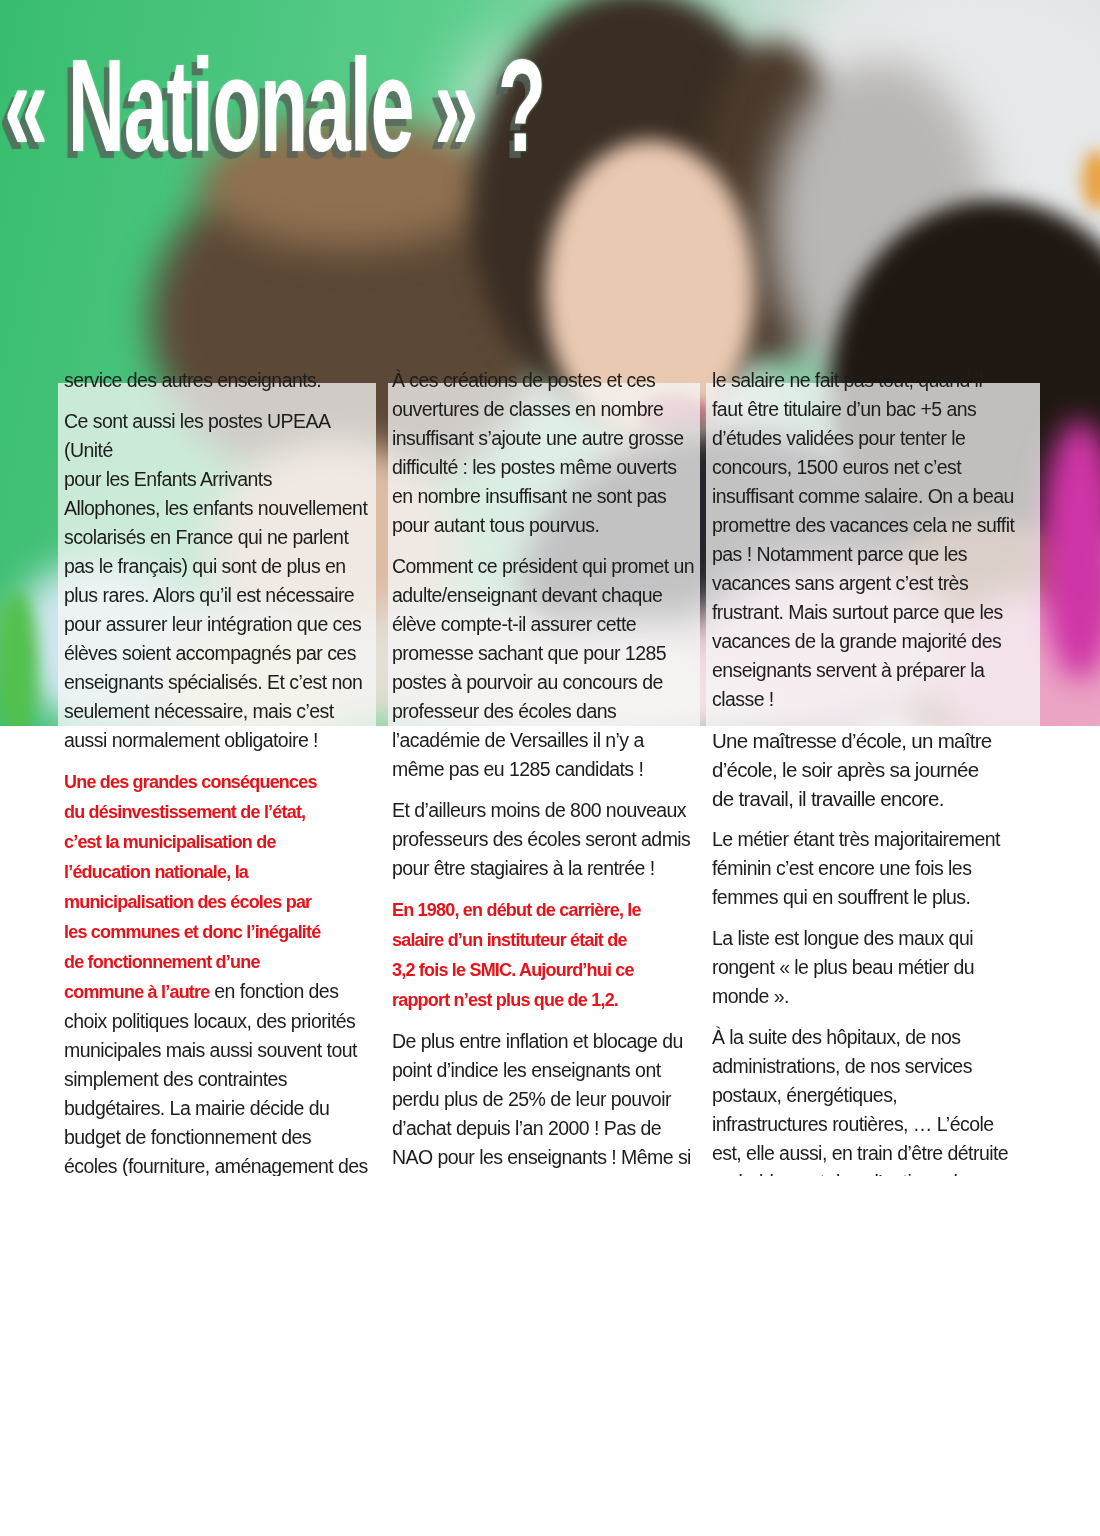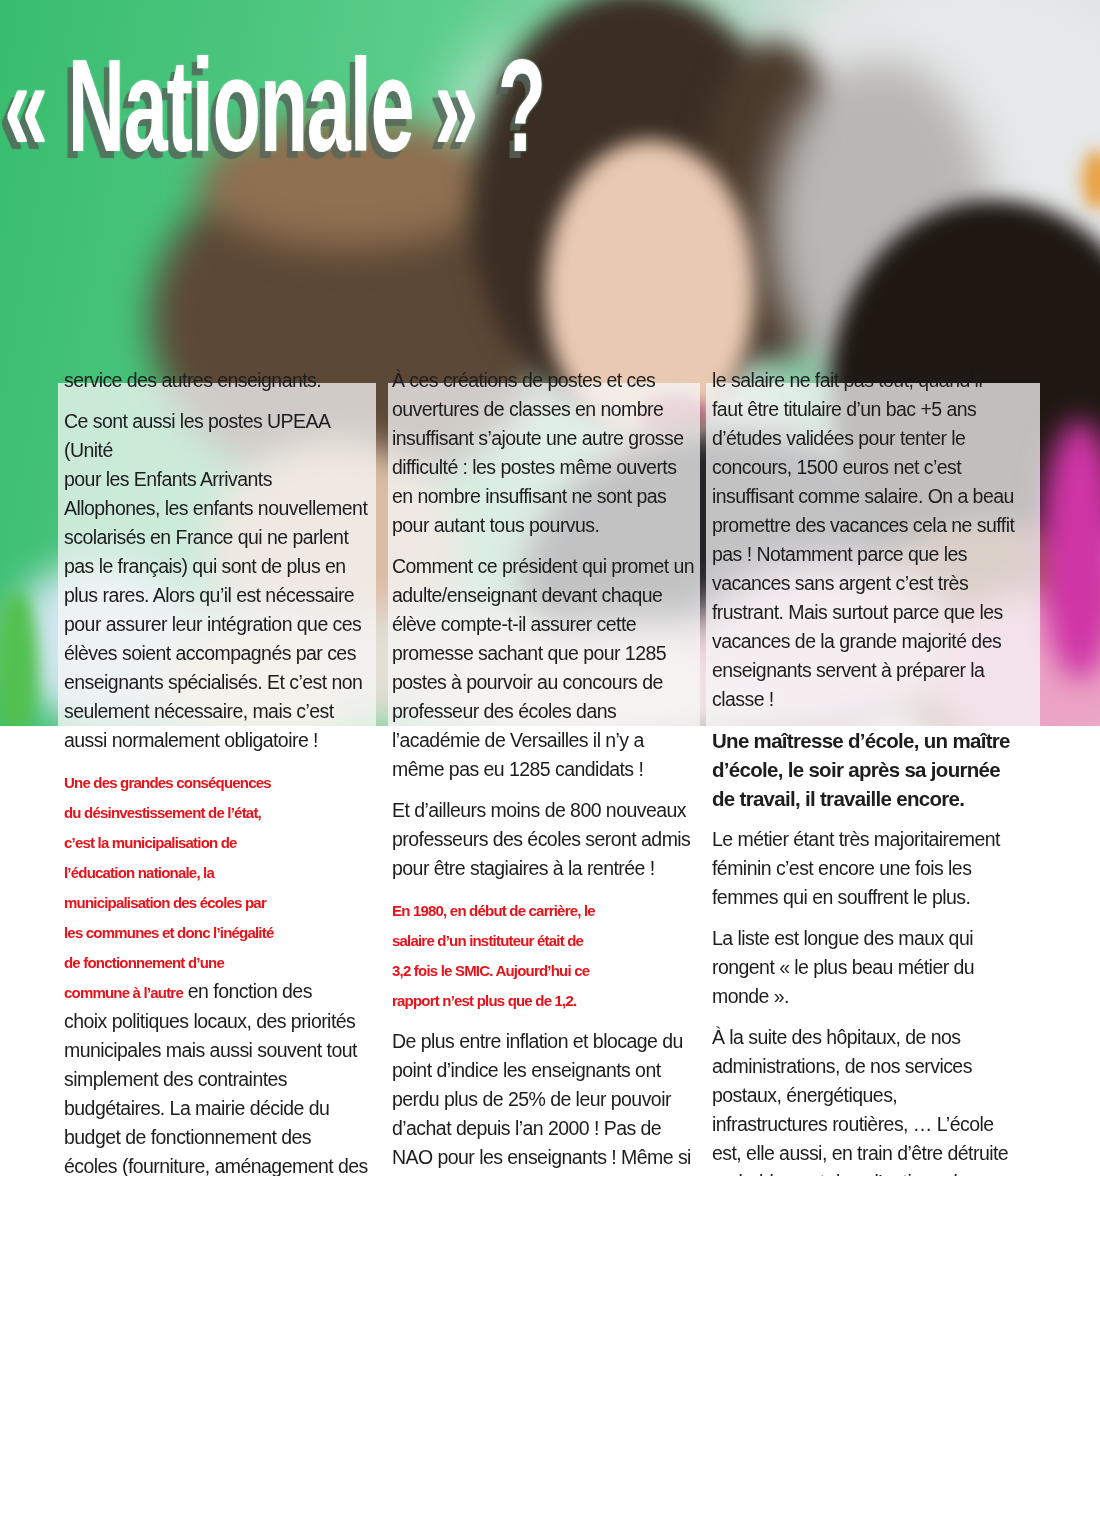--- a/index.html
+++ b/index.html
@@ -35,22 +35,22 @@
   
   .col{
     position:absolute; top:366px; z-index:4;
     font-size:19.5px; line-height:29px; letter-spacing:-0.55px;
     color:#1d1d1d;
   }
   .col p{margin:0 0 12px 0; white-space:pre-line;}
   .col1{left:64px;  width:316px;}
   .col2{left:392px; width:310px;}
   .col3{left:712px; width:330px;}
-  span.red, p.red{color:#e8131a; font-weight:bold; font-size:15px; letter-spacing:-0.8px;}
-  p.bold{font-weight:bold; font-size:20.5px; letter-spacing:-0.7px;}
+  span.red, p.red{color:#e8131a; font-weight:bold; font-size:18px; letter-spacing:-0.8px;}
+  p.bold{font-weight:normal; font-size:20.5px; letter-spacing:-0.7px;}
   p.signature{
     font-weight:bold; font-style:italic; text-align:left;
     font-size:22px; line-height:46px; margin-top:14px; letter-spacing:-0.4px;
   }
   
   .pagenum{
     position:absolute; left:66px; top:1450px; z-index:4;
     font-size:34px; font-weight:bold; color:#101010;
   }
 </style>

